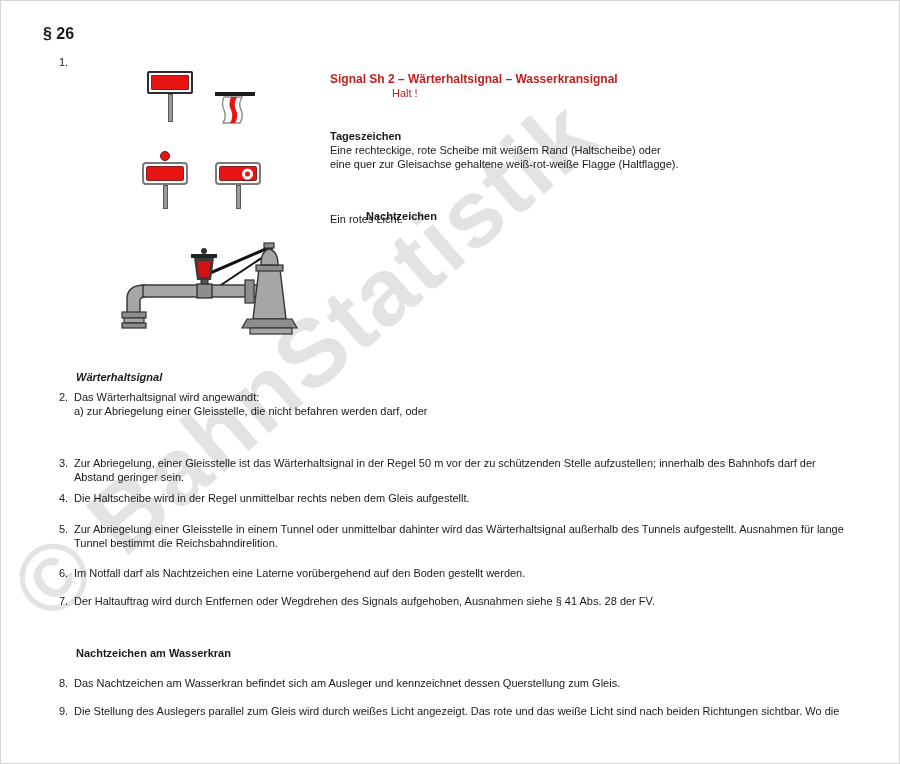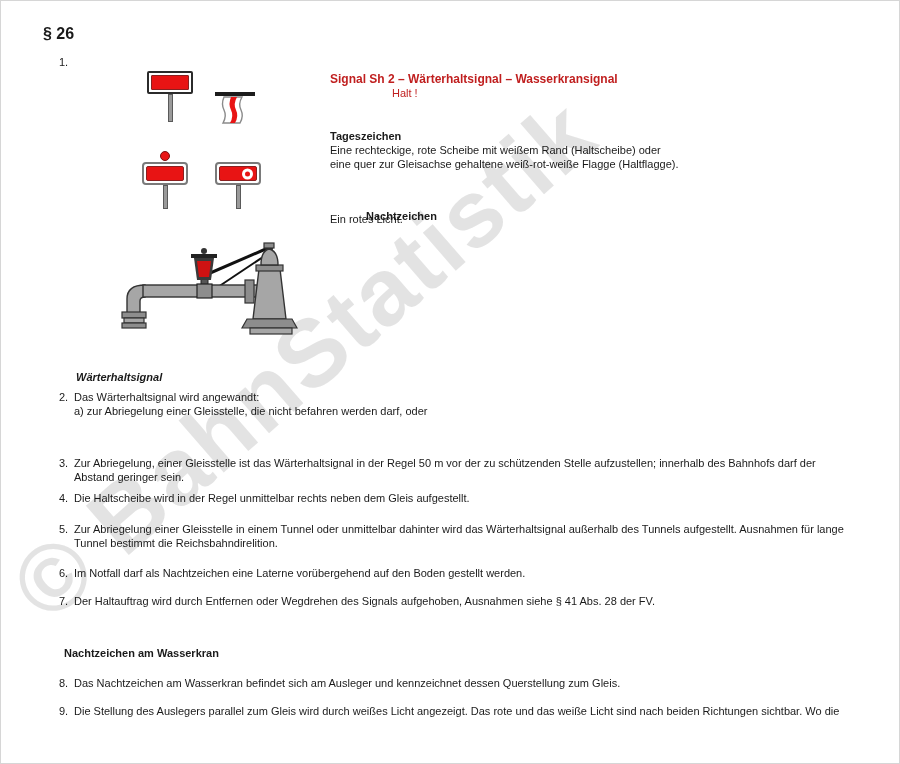--- a/index.html
+++ b/index.html
@@ -165,21 +165,21 @@
     </div>
   </div>
 
   <div class="item" style="top:593px;">
     <span class="num">7.</span>
     <div class="lines">
       <div>Der Haltauftrag wird durch Entfernen oder Wegdrehen des Signals aufgehoben, Ausnahmen siehe § 41 Abs. 28 der FV.</div>
     </div>
   </div>
 
-  <div class="abs b nowrap" style="left:63px; top:645px;">Nachtzeichen am Wasserkran</div>
+  <div class="abs b nowrap" style="left:75px; top:645px;">Nachtzeichen am Wasserkran</div>
 
   <div class="item" style="top:675px;">
     <span class="num">8.</span>
     <div class="lines">
       <div>Das Nachtzeichen am Wasserkran befindet sich am Ausleger und kennzeichnet dessen Querstellung zum Gleis.</div>
     </div>
   </div>
 
   <div class="item" style="top:703px;">
     <span class="num">9.</span>

